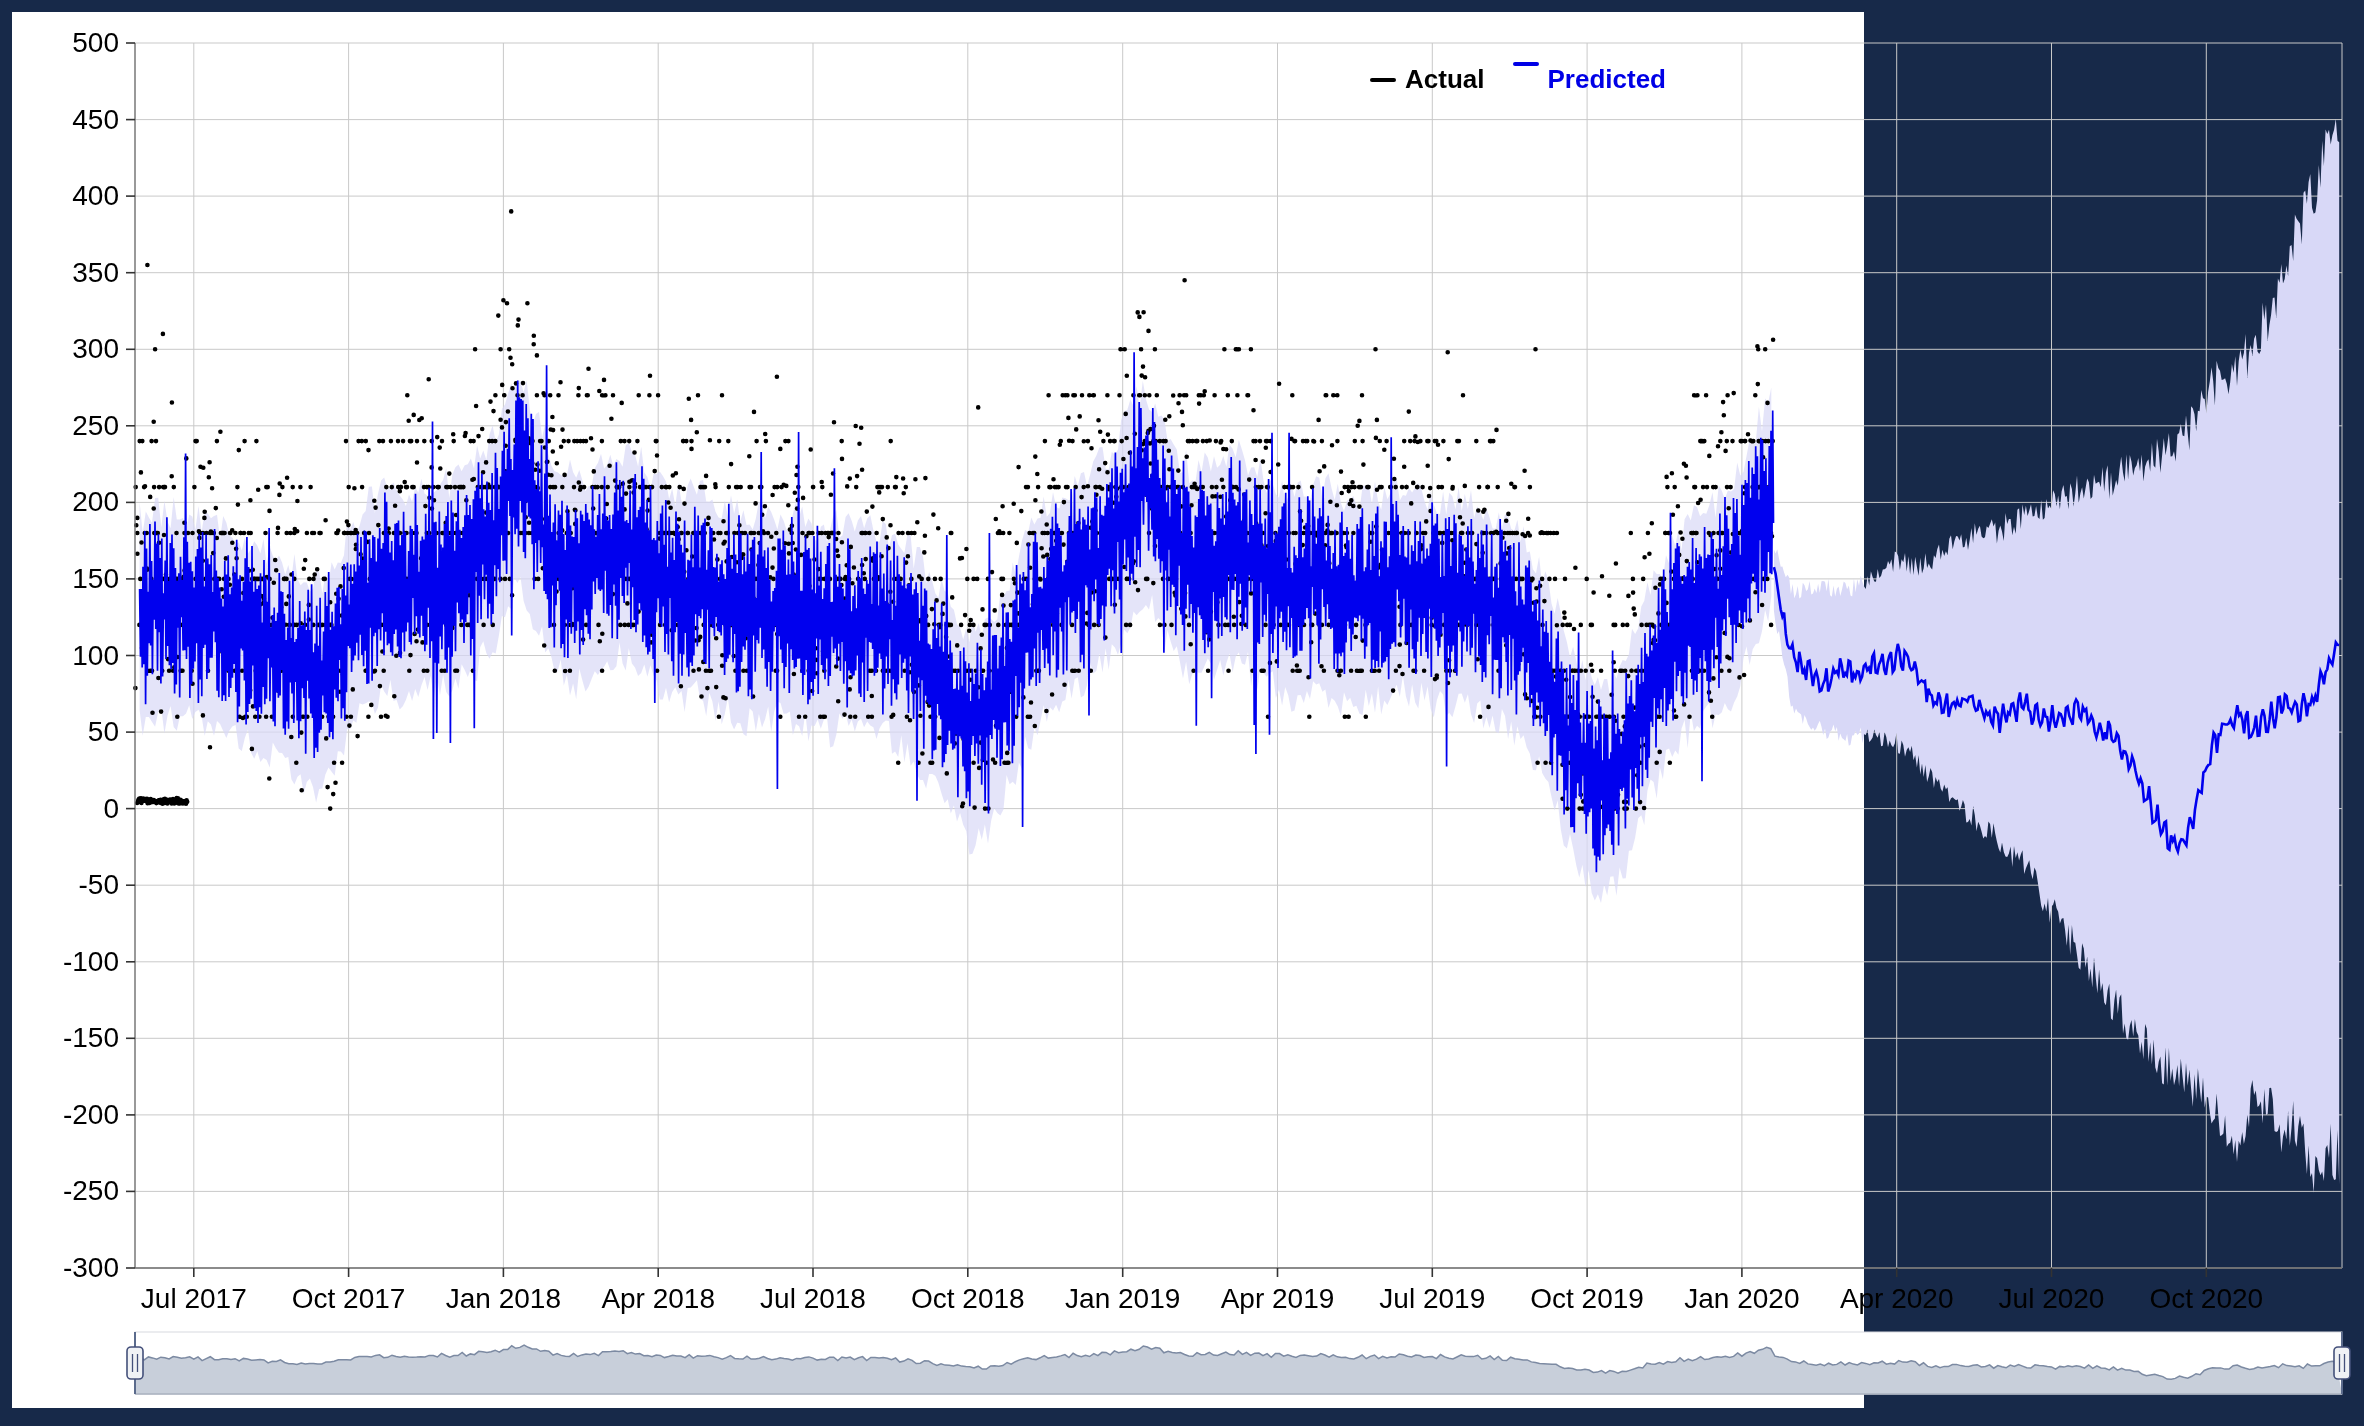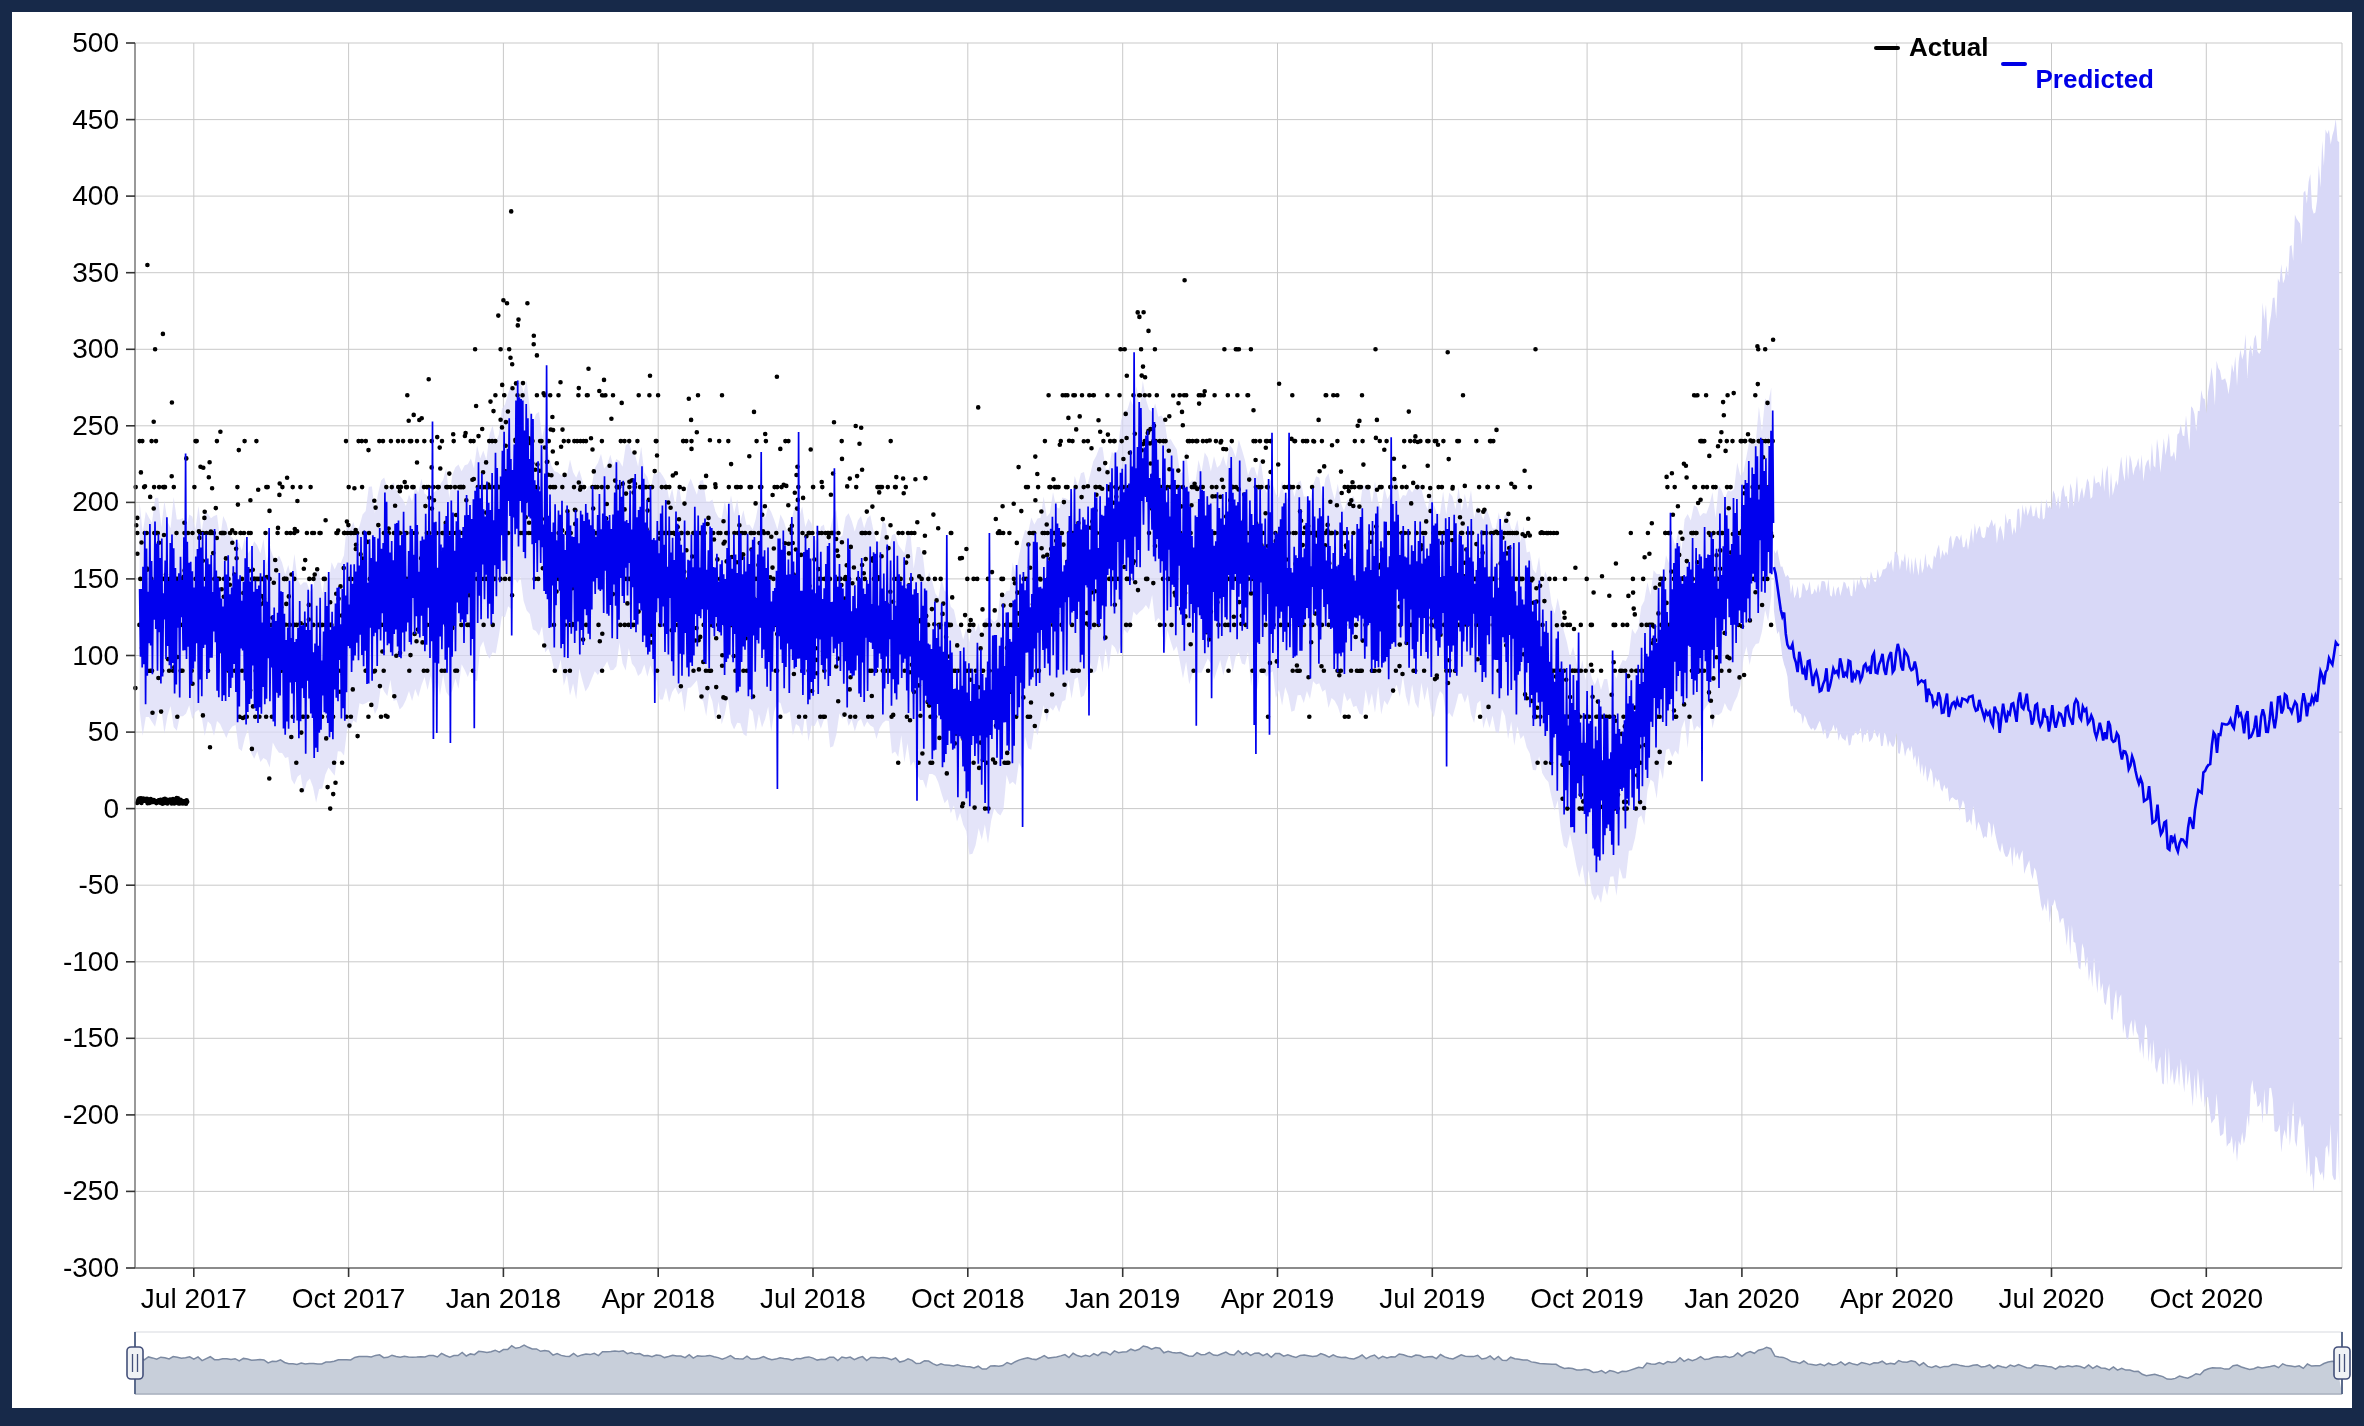--- a/index.html
+++ b/index.html
@@ -1,20 +1,20 @@
 <!DOCTYPE html>
 <html><head>
 <meta charset="utf-8">
 <style>
   html,body{margin:0;padding:0;background:#ffffff;}
   .frame{position:relative;width:2364px;height:1426px;overflow:hidden;}
-  .panel{position:absolute;left:12px;top:12px;width:2340px;height:1396px;background:#ffffff;}
+  .panel{position:absolute;left:12px;top:12px;width:1852px;height:1396px;background:#ffffff;}
   .panel svg{display:block;}
   svg text{font-family:"Liberation Sans","DejaVu Sans",sans-serif;}
-  .legend{position:absolute;top:20px;right:198px;display:flex;align-items:flex-start;gap:12px;
+  .legend{position:absolute;top:20px;right:198px;display:flex;align-items:flex-end;gap:28px;
           font-family:"Liberation Sans","DejaVu Sans",sans-serif;font-weight:bold;font-size:26px;}
   .legend-item{display:flex;align-items:center;gap:9px;cursor:pointer;}
   .legend-dash{display:inline-block;width:26px;height:4px;border-radius:2px;}
 </style>
 </head>
 <body>
 
 <div class="frame" style="background: rgb(23, 41, 73);">
   <div class="panel" style="background: rgb(255, 255, 255);">
     <svg id="chart-svg" width="2340" height="1396" viewBox="0 0 2340 1396">

